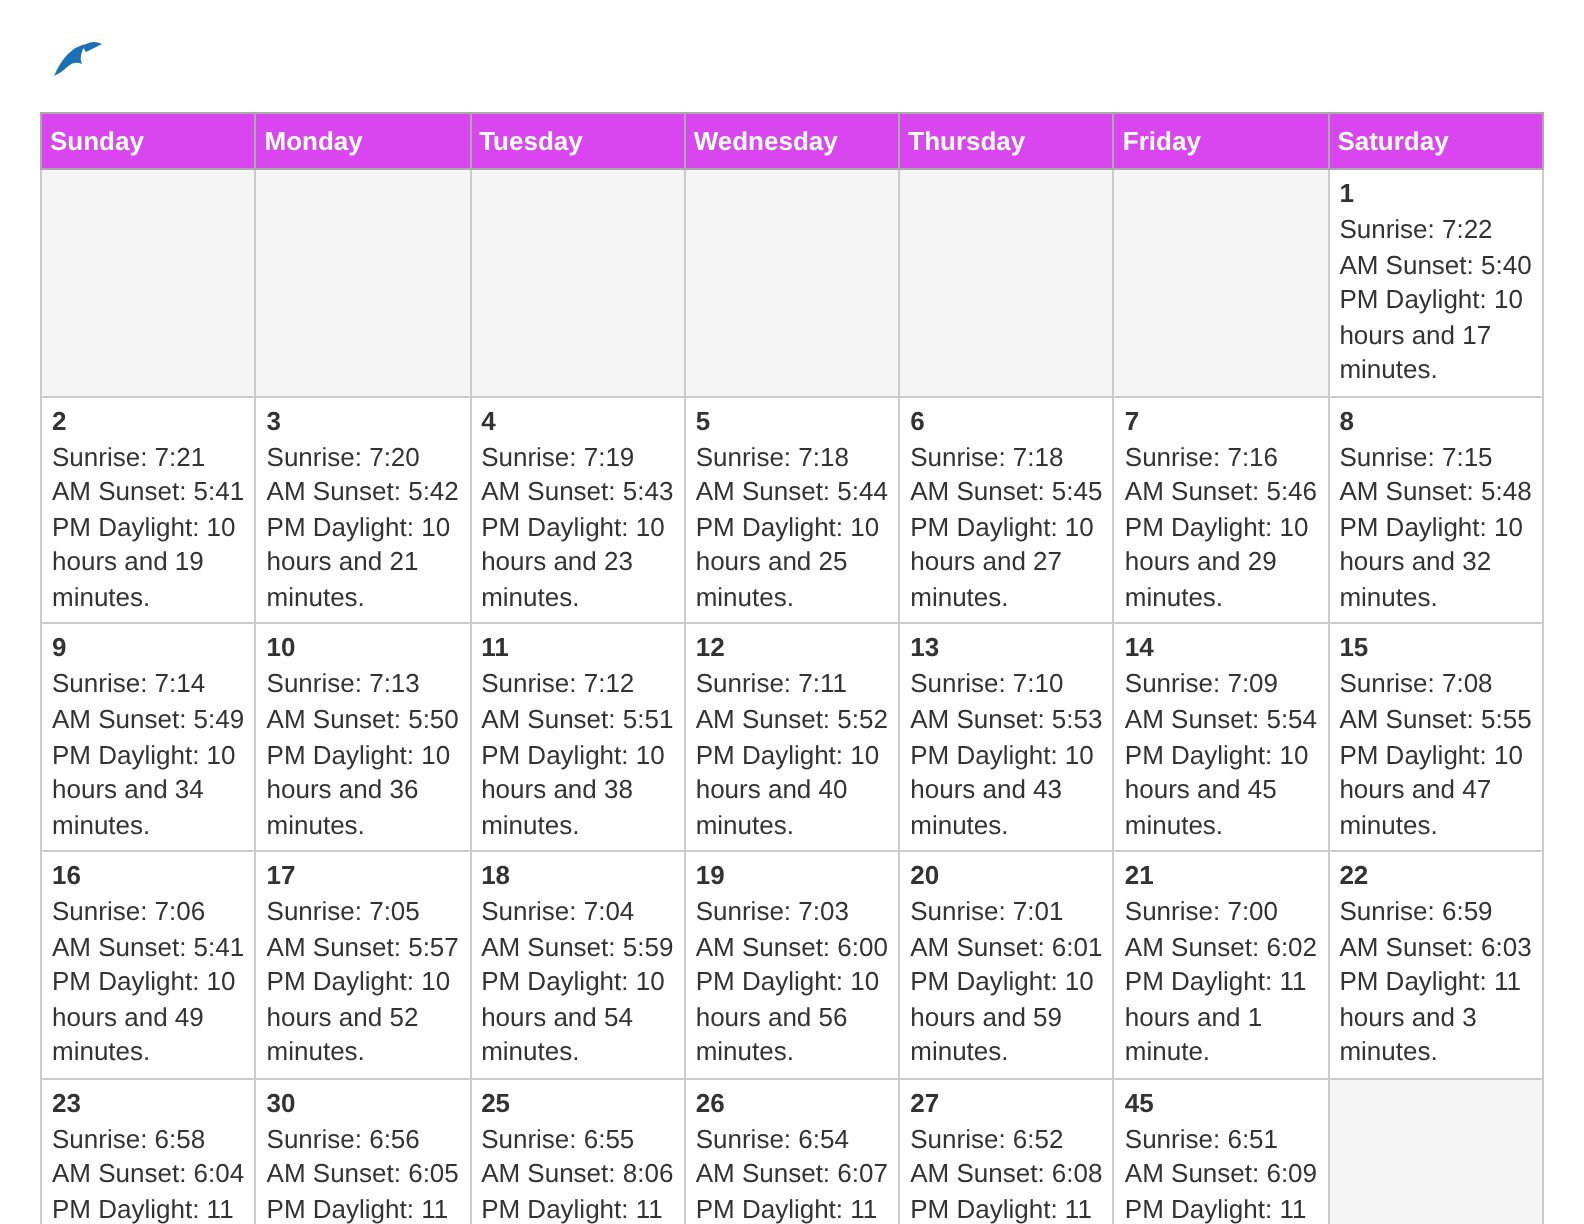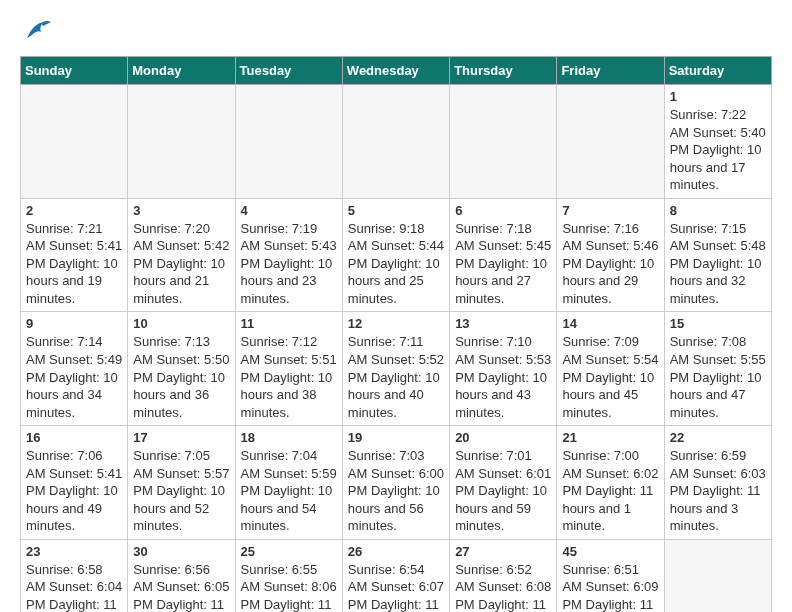--- a/index.html
+++ b/index.html
@@ -37,21 +37,21 @@
     .location {
       font-size: 16px;
       color: #555;
     }
     .calendar {
       width: 100%;
       border-collapse: collapse;
       table-layout: fixed;
     }
     .calendar th {
-      background: #0f766e;
+      background: #d946ef;
       color: #fff;
       padding: 6px 4px;
       font-size: 13px;
       font-weight: bold;
       text-align: left;
       border: 1px solid #aaa;
     }
     .calendar td {
       border: 1px solid #ccc;
       vertical-align: top;
@@ -139,21 +139,21 @@
 Daylight: 10 hours and 21 minutes.</div>
         </td>
         <td>
           <span class="day-num">4</span>
           <div class="day-info">Sunrise: 7:19 AM
 Sunset: 5:43 PM
 Daylight: 10 hours and 23 minutes.</div>
         </td>
         <td>
           <span class="day-num">5</span>
-          <div class="day-info">Sunrise: 9:18 AM
+          <div class="day-info">Sunrise: 7:18 AM
 Sunset: 5:44 PM
 Daylight: 10 hours and 25 minutes.</div>
         </td>
         <td>
           <span class="day-num">6</span>
           <div class="day-info">Sunrise: 7:18 AM
 Sunset: 5:45 PM
 Daylight: 10 hours and 27 minutes.</div>
         </td>
         <td>

